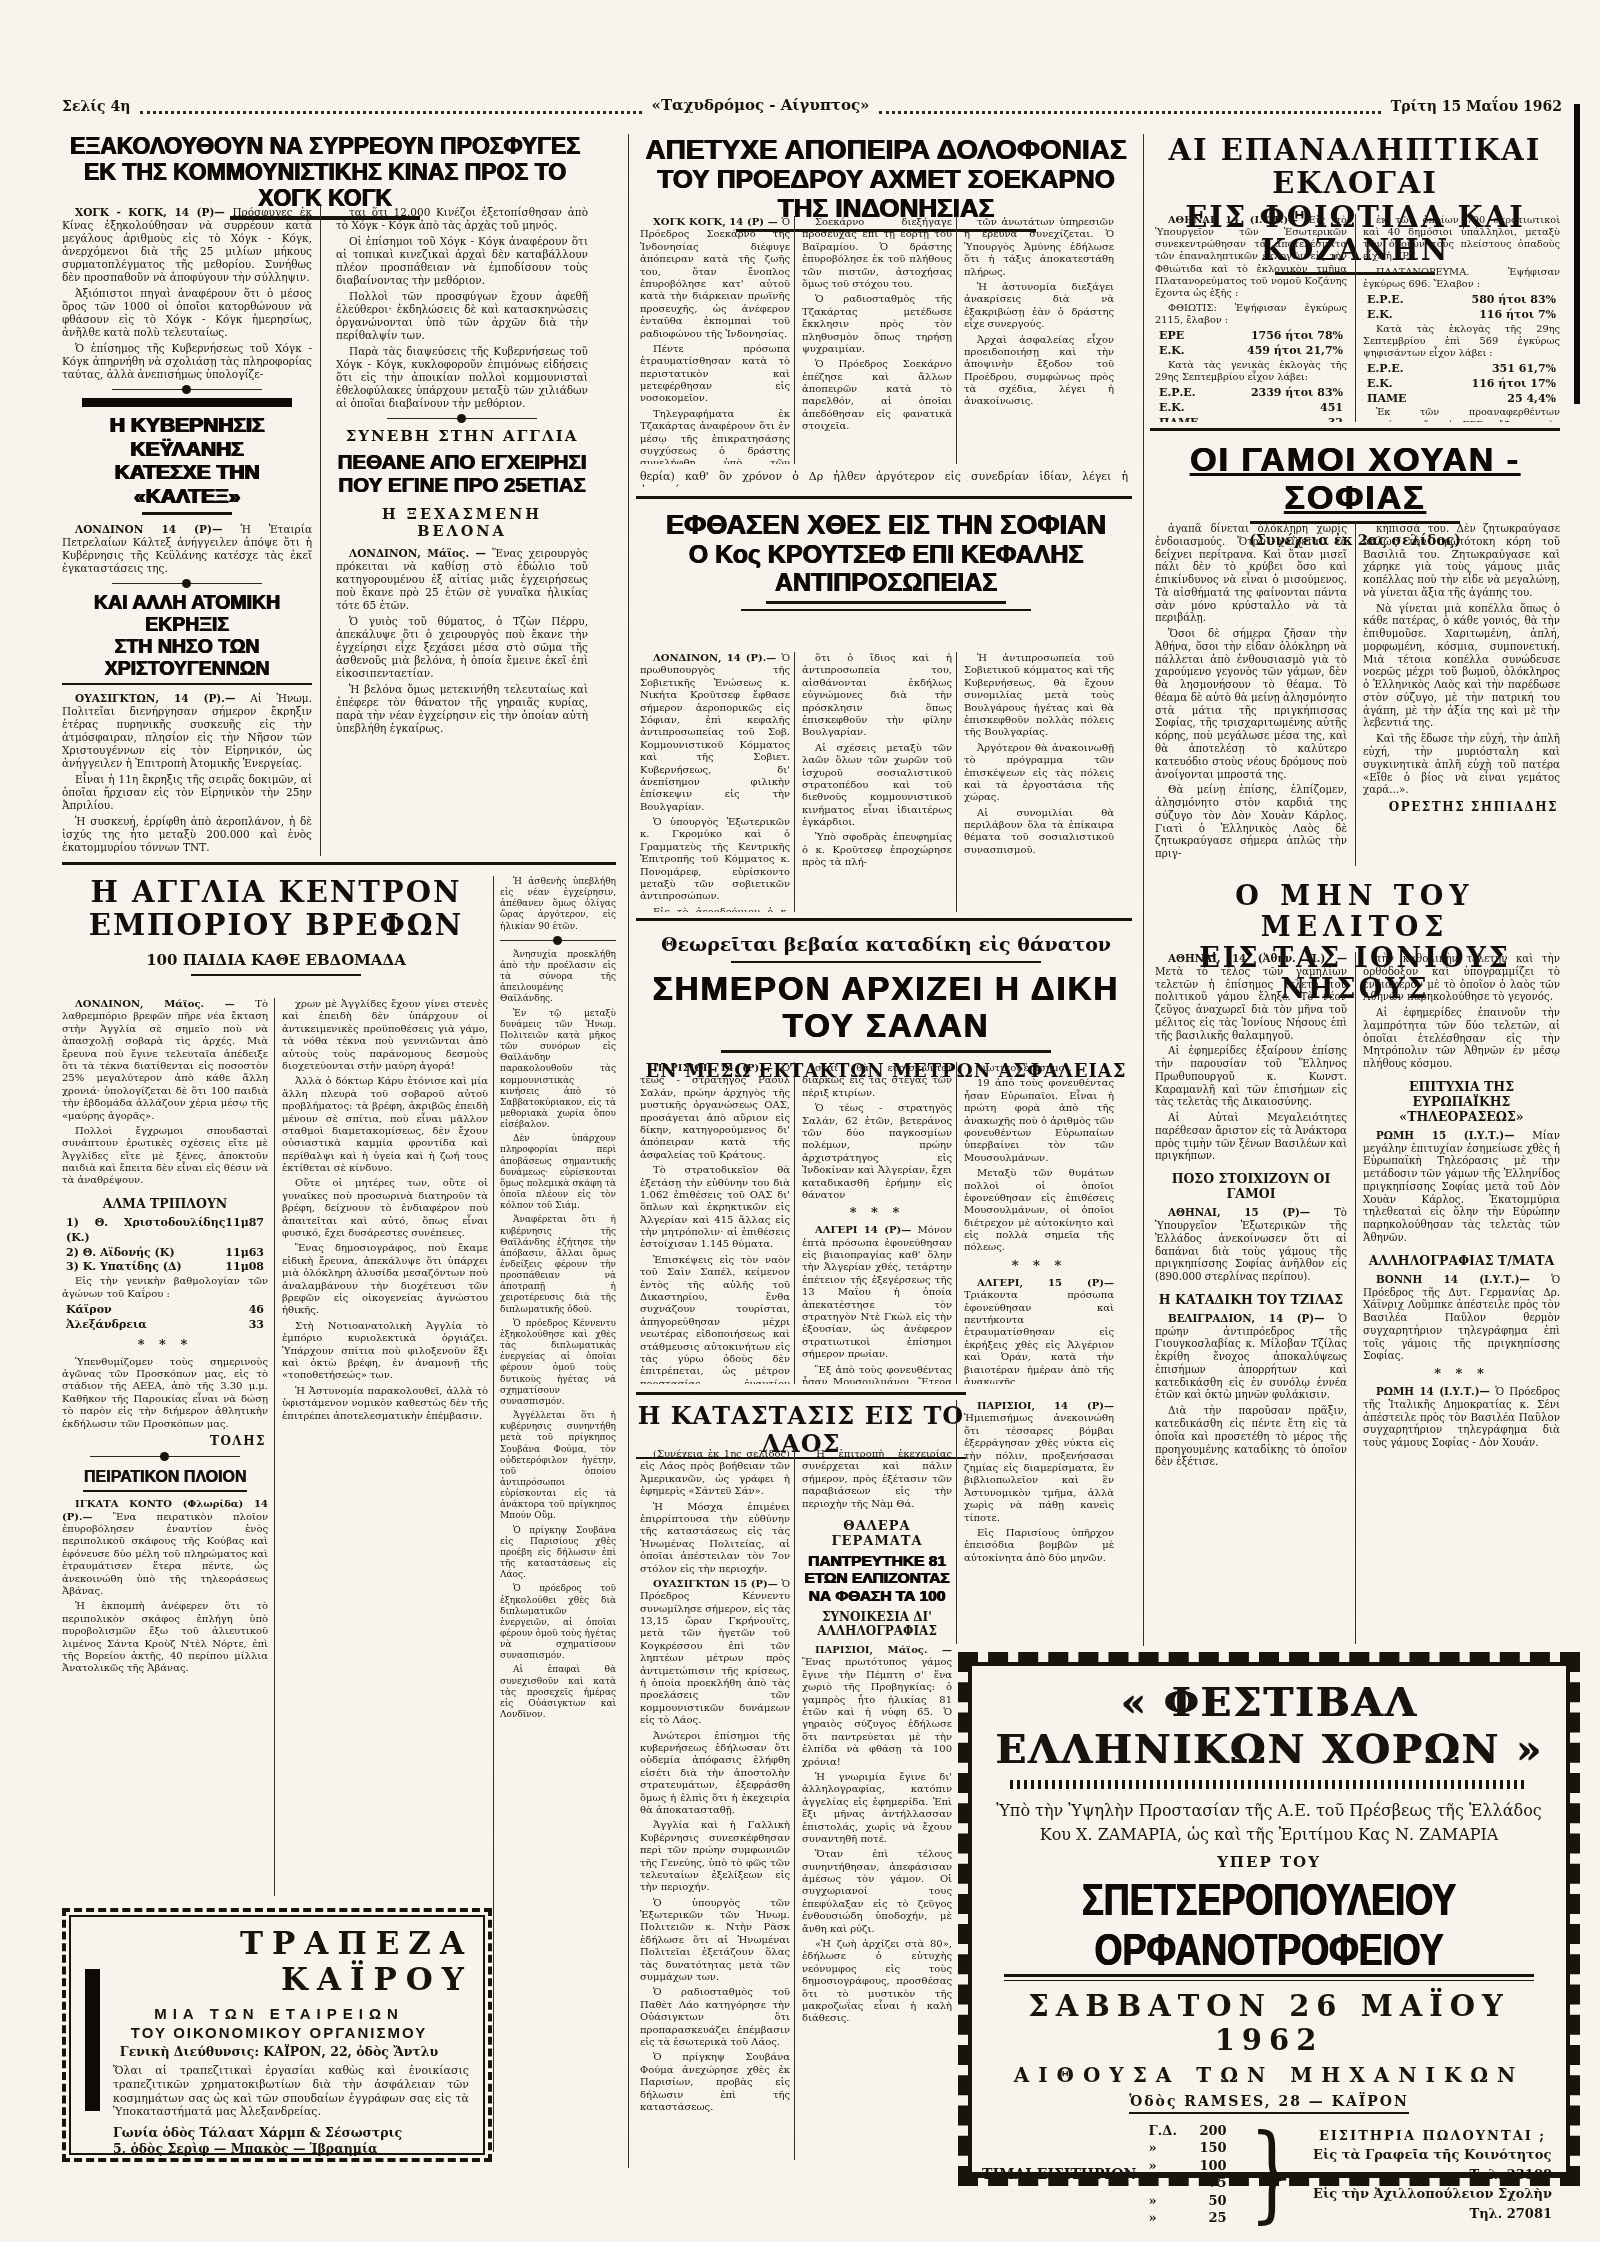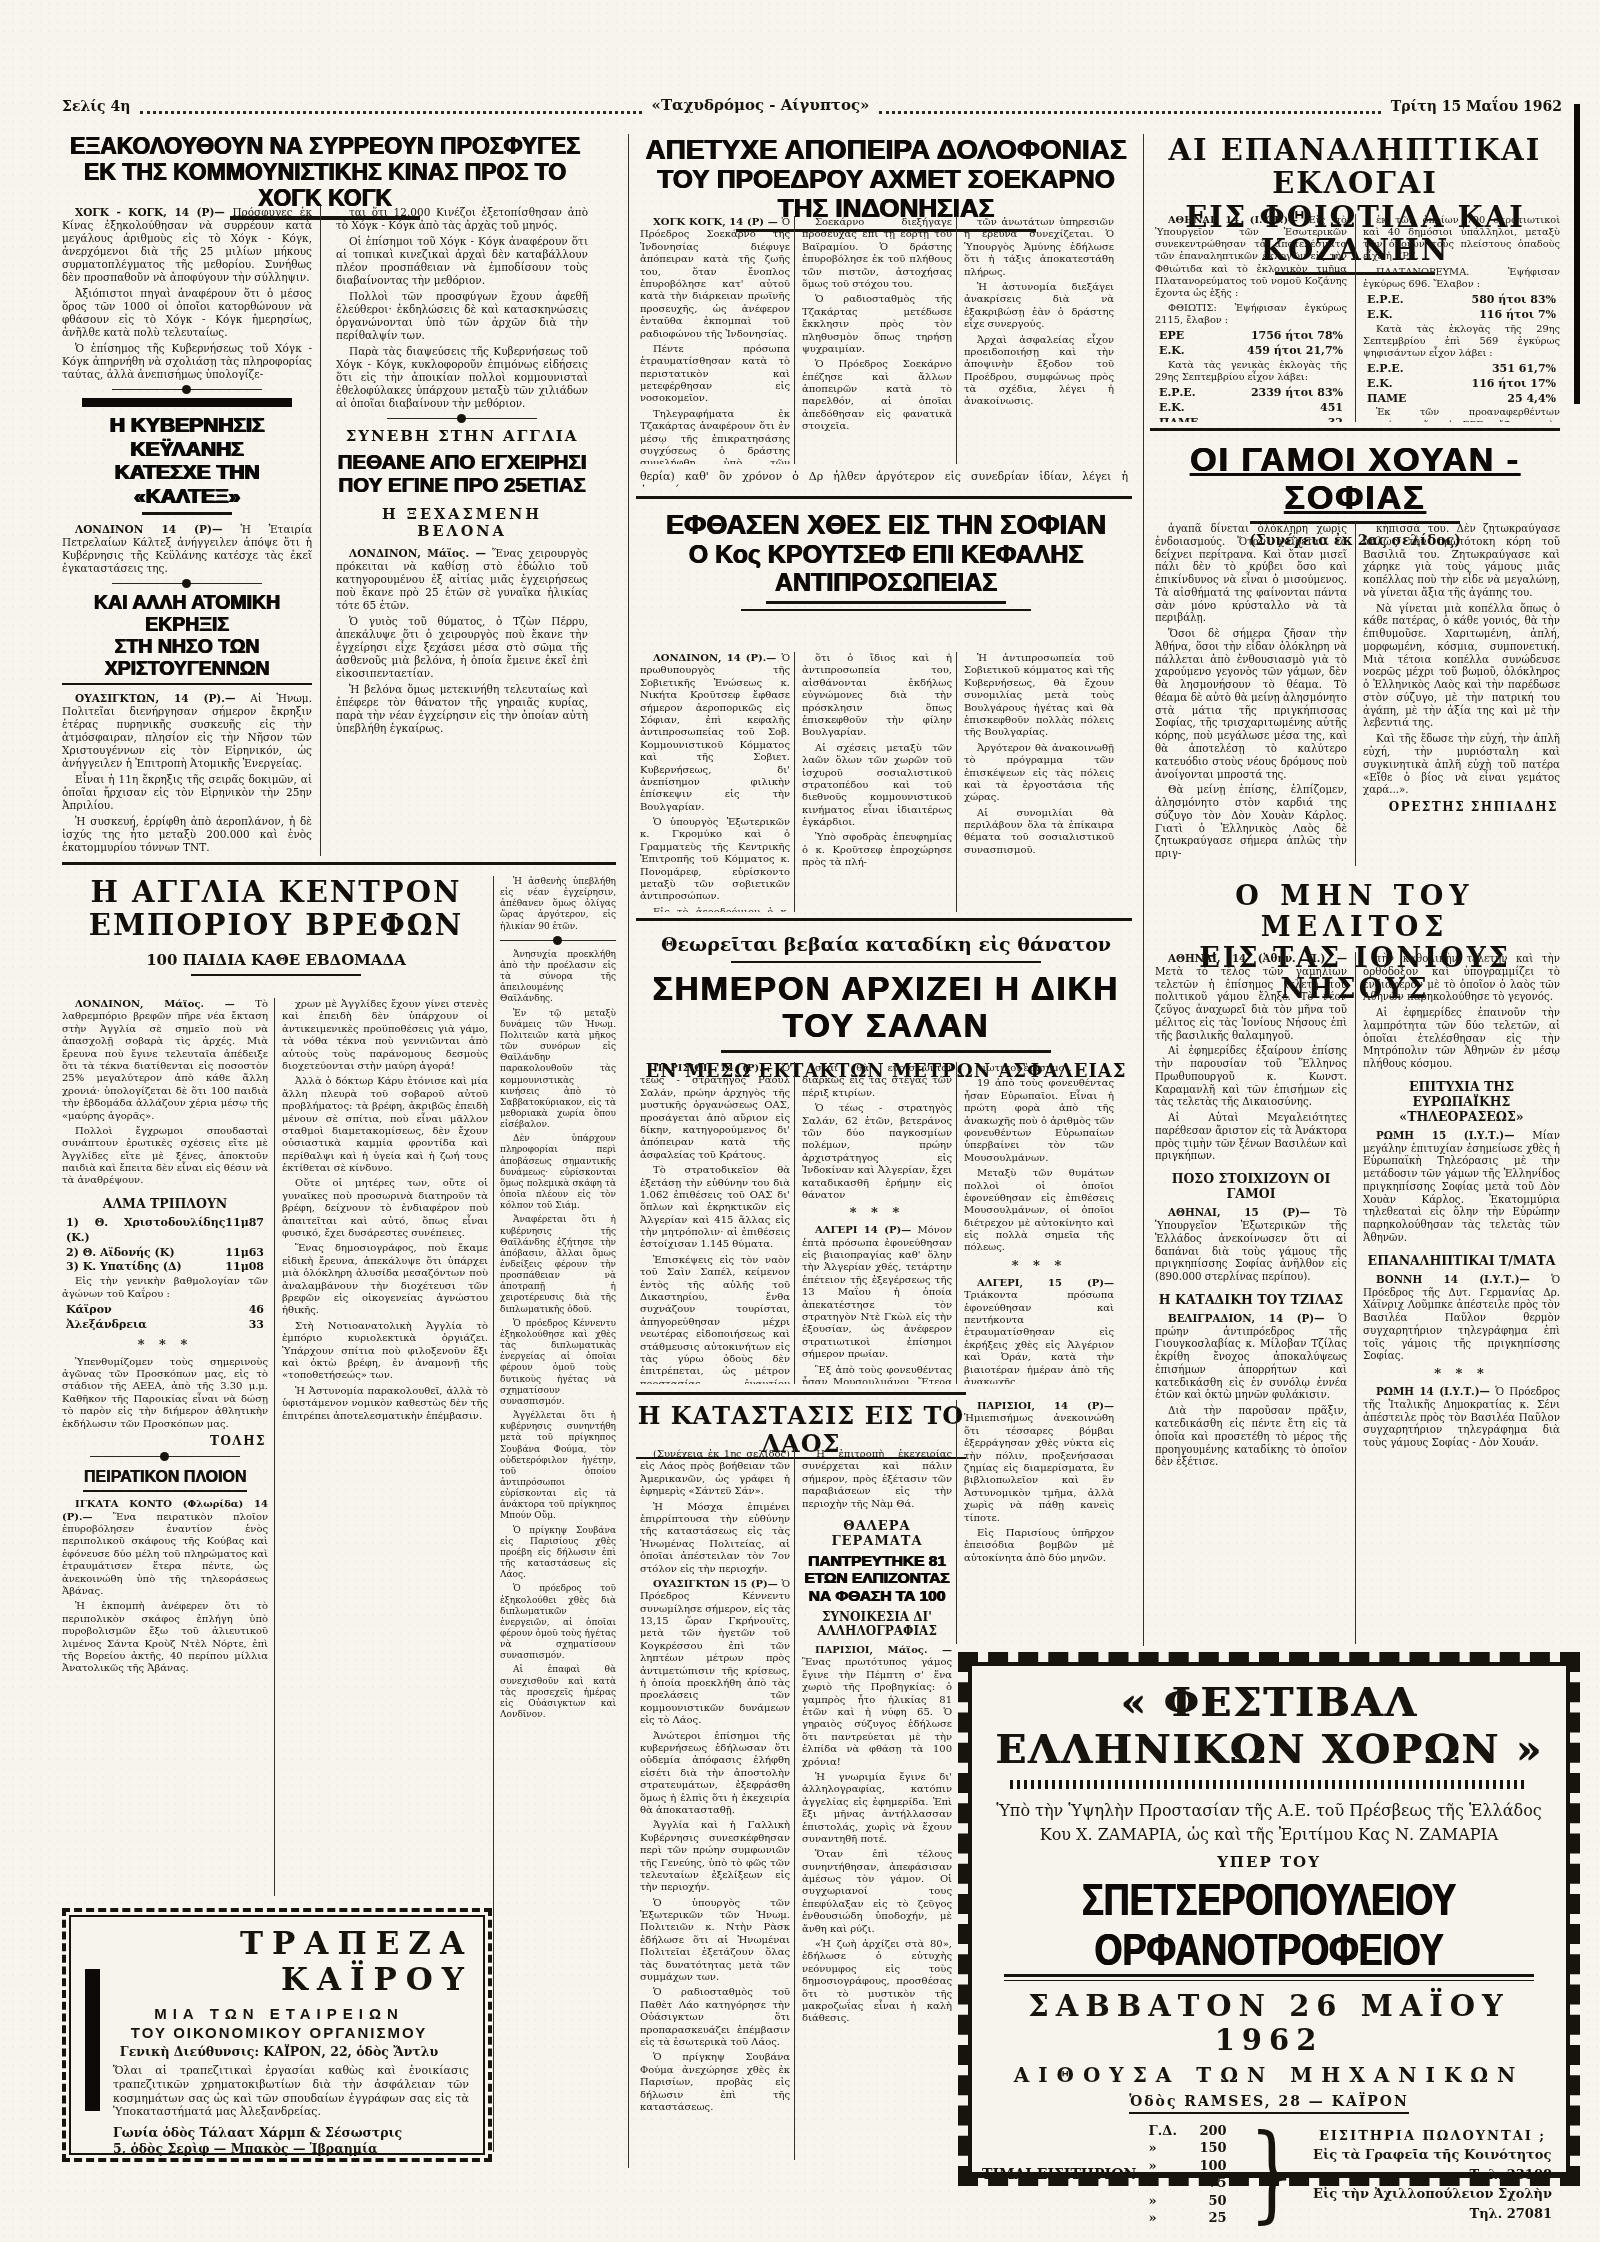--- a/index.html
+++ b/index.html
@@ -468,21 +468,21 @@
         <p><b>ΒΕΛΙΓΡΑΔΙΟΝ, 14 (Ρ)— </b>Ὁ πρώην ἀντιπρόεδρος τῆς Γιουγκοσλαβίας κ. Μίλοβαν Τζίλας ἐκρίθη ἔνοχος ἀποκαλύψεως ἐπισήμων ἀπορρήτων καὶ κατεδικάσθη εἰς ἐν συνόλῳ ἐννέα ἐτῶν καὶ ὀκτὼ μηνῶν φυλάκισιν.</p>
         <p>Διὰ τὴν παροῦσαν πρᾶξιν, κατεδικάσθη εἰς πέντε ἔτη εἰς τὰ ὁποῖα καὶ προσετέθη τὸ μέρος τῆς προηγουμένης καταδίκης τὸ ὁποῖον δὲν ἐξέτισε.</p>
       </div>
   </div>
   <div class="col" style="left:1363px;top:952px;width:197px;height:692px;font-size:10.3px;">
     <div>
         <p>τὴν καθολικὴν τελετὴν καὶ τὴν ὀρθόδοξον καὶ ὑπογραμμίζει τὸ ἐνδιαφέρον μὲ τὸ ὁποῖον ὁ λαὸς τῶν Ἀθηνῶν παρηκολούθησε τὸ γεγονός.</p>
         <p>Αἱ ἐφημερίδες ἐπαινοῦν τὴν λαμπρότητα τῶν δύο τελετῶν, αἱ ὁποῖαι ἐτελέσθησαν εἰς τὴν Μητρόπολιν τῶν Ἀθηνῶν ἐν μέσῳ πλήθους κόσμου.</p>
         <div class="inhead">ΕΠΙΤΥΧΙΑ ΤΗΣ ΕΥΡΩΠΑΪΚΗΣ «ΤΗΛΕΟΡΑΣΕΩΣ»</div>
         <p><b>ΡΩΜΗ 15 (Ι.Υ.Τ.)— </b>Μίαν μεγάλην ἐπιτυχίαν ἐσημείωσε χθὲς ἡ Εὐρωπαϊκὴ Τηλεόρασις μὲ τὴν μετάδοσιν τῶν γάμων τῆς Ἑλληνίδος πριγκηπίσσης Σοφίας μετὰ τοῦ Δὸν Χουὰν Κάρλος. Ἑκατομμύρια τηλεθεαταὶ εἰς ὅλην τὴν Εὐρώπην παρηκολούθησαν τὰς τελετὰς τῶν Ἀθηνῶν.</p>
-        <div class="inhead">ΕΠΑΝΑΛΗΠΤΙΚΑΙ Τ/ΜΑΤΑ</div>
+        <div class="inhead">ΑΛΛΗΛΟΓΡΑΦΙΑΣ Τ/ΜΑΤΑ</div>
         <p><b>ΒΟΝΝΗ 14 (Ι.Υ.Τ.)— </b>Ὁ Πρόεδρος τῆς Δυτ. Γερμανίας Δρ. Χάϊνριχ Λοῦμπκε ἀπέστειλε πρὸς τὸν Βασιλέα Παῦλον θερμὸν συγχαρητήριον τηλεγράφημα ἐπὶ τοῖς γάμοις τῆς πριγκηπίσσης Σοφίας.</p>
         <div class="stars">* * *</div>
         <p><b>ΡΩΜΗ 14 (Ι.Υ.Τ.)— </b>Ὁ Πρόεδρος τῆς Ἰταλικῆς Δημοκρατίας κ. Σένι ἀπέστειλε πρὸς τὸν Βασιλέα Παῦλον συγχαρητήριον τηλεγράφημα διὰ τοὺς γάμους Σοφίας - Δὸν Χουάν.</p>
       </div>
   </div>
   <div class="vrule" style="left:1355px;top:952px;height:692px;"></div>
 
   <div class="fest">
     <div class="title">« ΦΕΣΤΙΒΑΛ ΕΛΛΗΝΙΚΩΝ ΧΟΡΩΝ »</div>
     <div class="hatch"></div>

